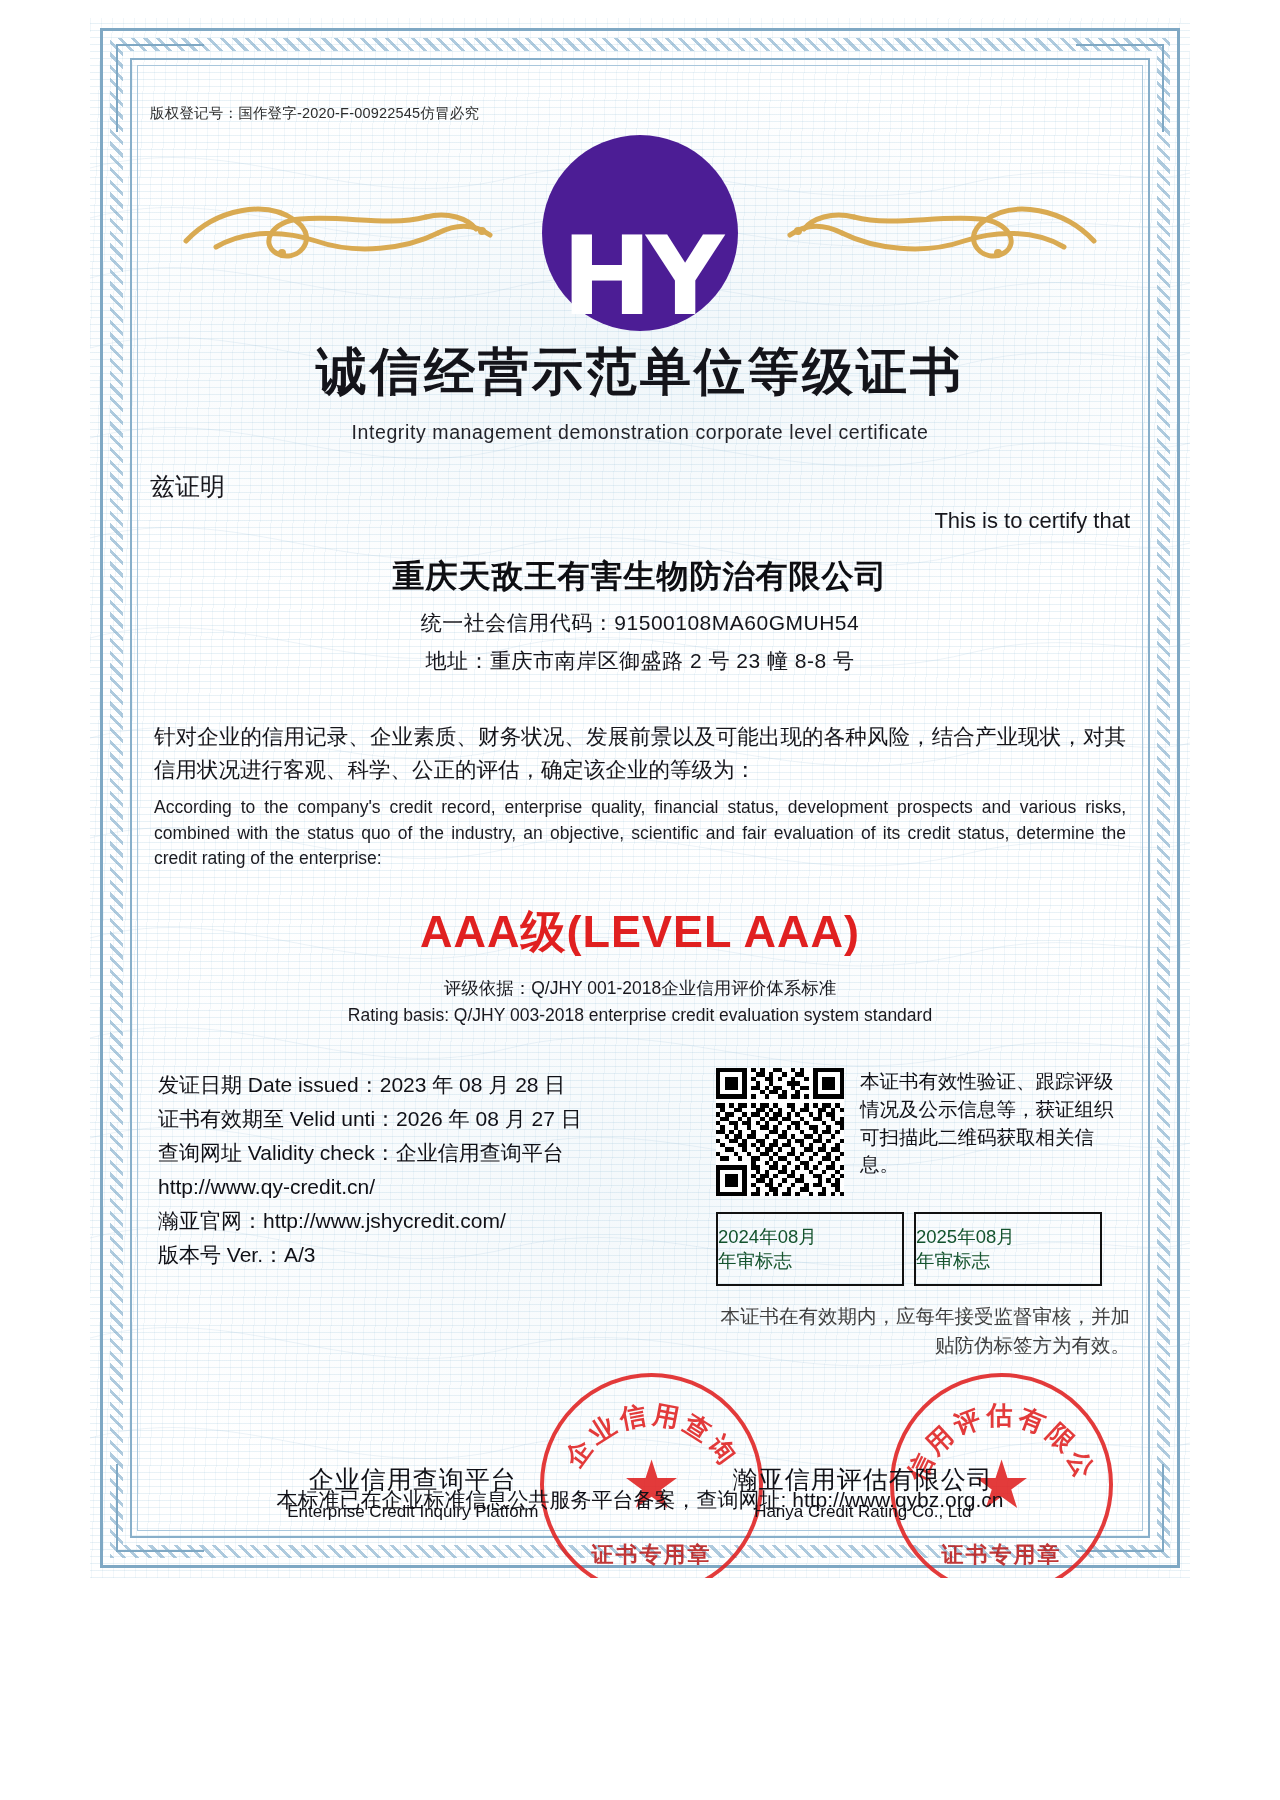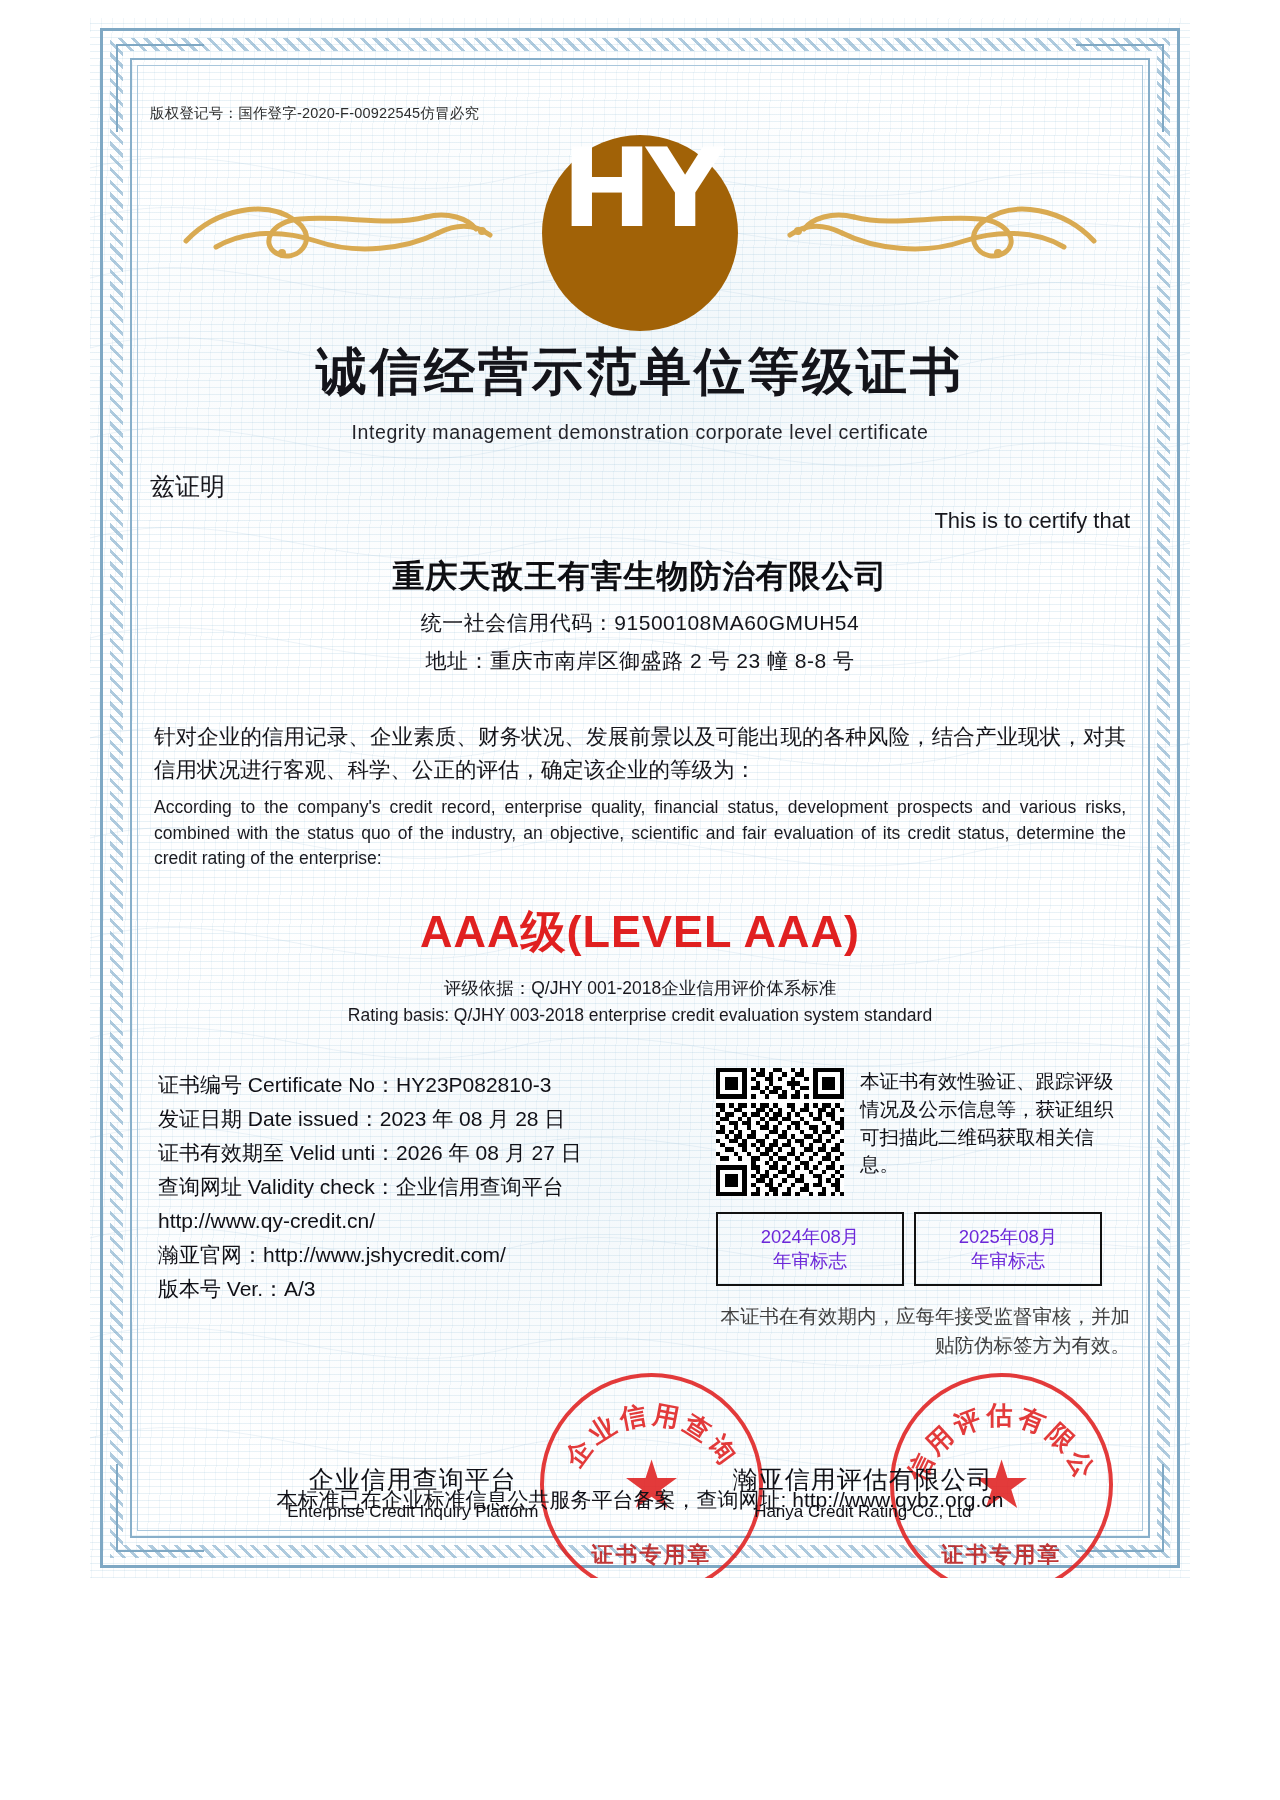--- a/index.html
+++ b/index.html
@@ -108,23 +108,23 @@
   .flourish.left { left: 26px; }
   .flourish.right { right: 26px; transform: scaleX(-1); }
   .logo-circle {
     position: absolute;
     left: 50%;
     top: 8px;
     transform: translateX(-50%);
     width: 196px;
     height: 196px;
     border-radius: 50%;
-    background: #a16207;
+    background: #4c1d95;
     display: flex;
-    align-items: flex-start;
+    align-items: flex-end;
     justify-content: center;
   }
   .logo-mark {
     font-size: 108px;
     font-weight: bold;
     color: #ffffff;
     letter-spacing: -6px;
     font-family: "DejaVu Sans", sans-serif;
     line-height: 1;
     position: relative;
@@ -254,24 +254,24 @@
     display: flex;
     margin-top: 16px;
     gap: 0;
   }
   .stamp-box {
     width: 184px;
     height: 70px;
     border: 2px solid #111;
     display: flex;
     flex-direction: column;
-    align-items: center;
+    align-items: flex-start;
     justify-content: center;
     font-size: 18.5px;
-    color: #6d28d9;
+    color: #14532d;
     line-height: 1.3;
   }
   .stamp-box + .stamp-box { margin-left: 10px; }
   .audit-note {
     margin-top: 16px;
     font-size: 19.5px;
     line-height: 1.45;
     color: #404040;
     text-align: right;
   }
@@ -433,21 +433,20 @@
       <div class="para-cn">针对企业的信用记录、企业素质、财务状况、发展前景以及可能出现的各种风险，结合产业现状，对其信用状况进行客观、科学、公正的评估，确定该企业的等级为：</div>
       <div class="para-en">According to the company's credit record, enterprise quality, financial status, development prospects and various risks, combined with the status quo of the industry, an objective, scientific and fair evaluation of its credit status, determine the credit rating of the enterprise:</div>
     </div>
 
     <div class="level">AAA级(LEVEL AAA)</div>
     <div class="basis-cn">评级依据：Q/JHY 001-2018企业信用评价体系标准</div>
     <div class="basis-en">Rating basis: Q/JHY 003-2018 enterprise credit evaluation system standard</div>
 
     <div class="lower">
       <div class="lower-left">
-        <div class="info-line">证书编号 Certificate No：HY23P082810-3</div>
         <div class="info-line">发证日期 Date issued：2023 年 08 月 28 日</div>
         <div class="info-line">证书有效期至 Velid unti：2026 年 08 月 27 日</div>
         <div class="info-line">查询网址 Validity check：企业信用查询平台</div>
         <div class="info-line">http://www.qy-credit.cn/</div>
         <div class="info-line">瀚亚官网：http://www.jshycredit.com/</div>
         <div class="info-line">版本号 Ver.：A/3</div>
       </div>
 
       <div class="lower-right">
         <div class="qr-row">

